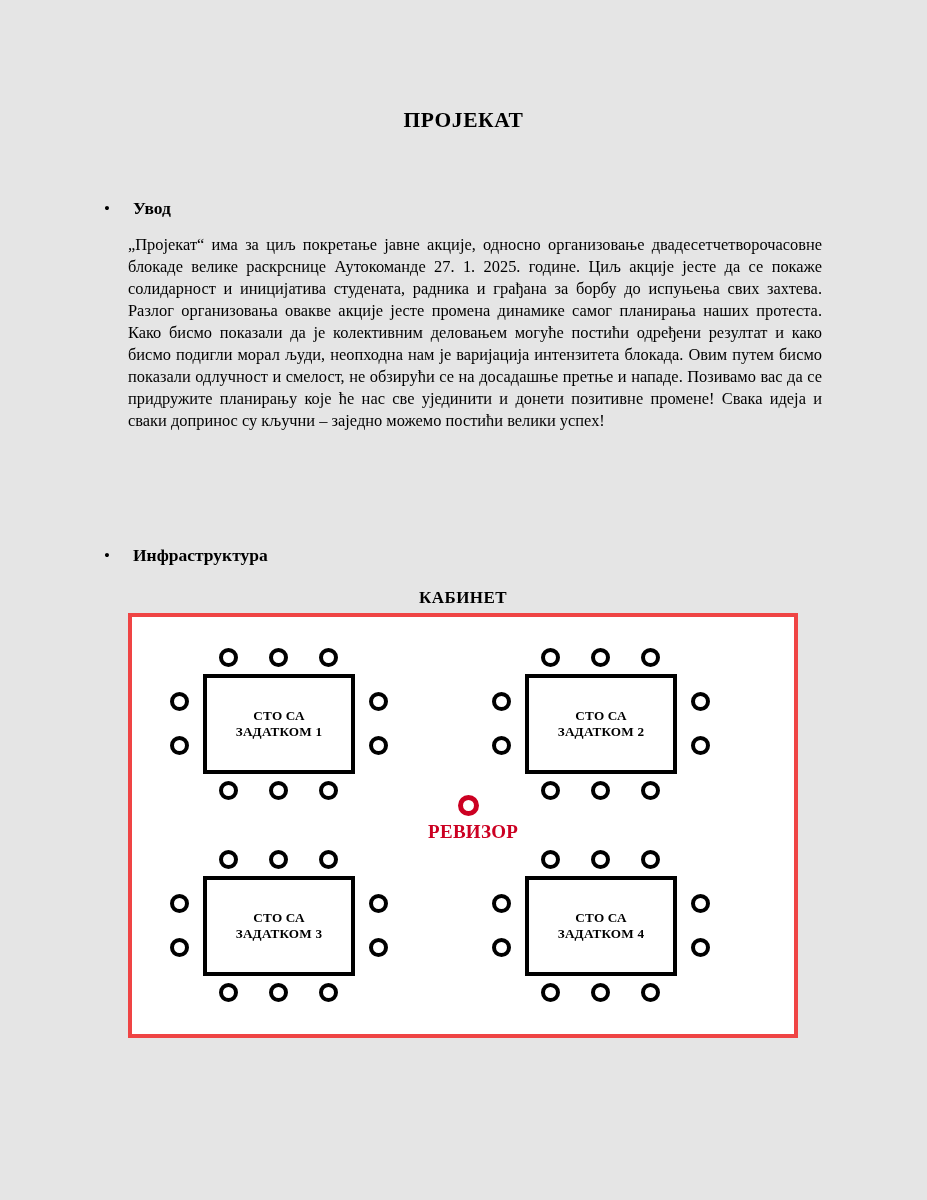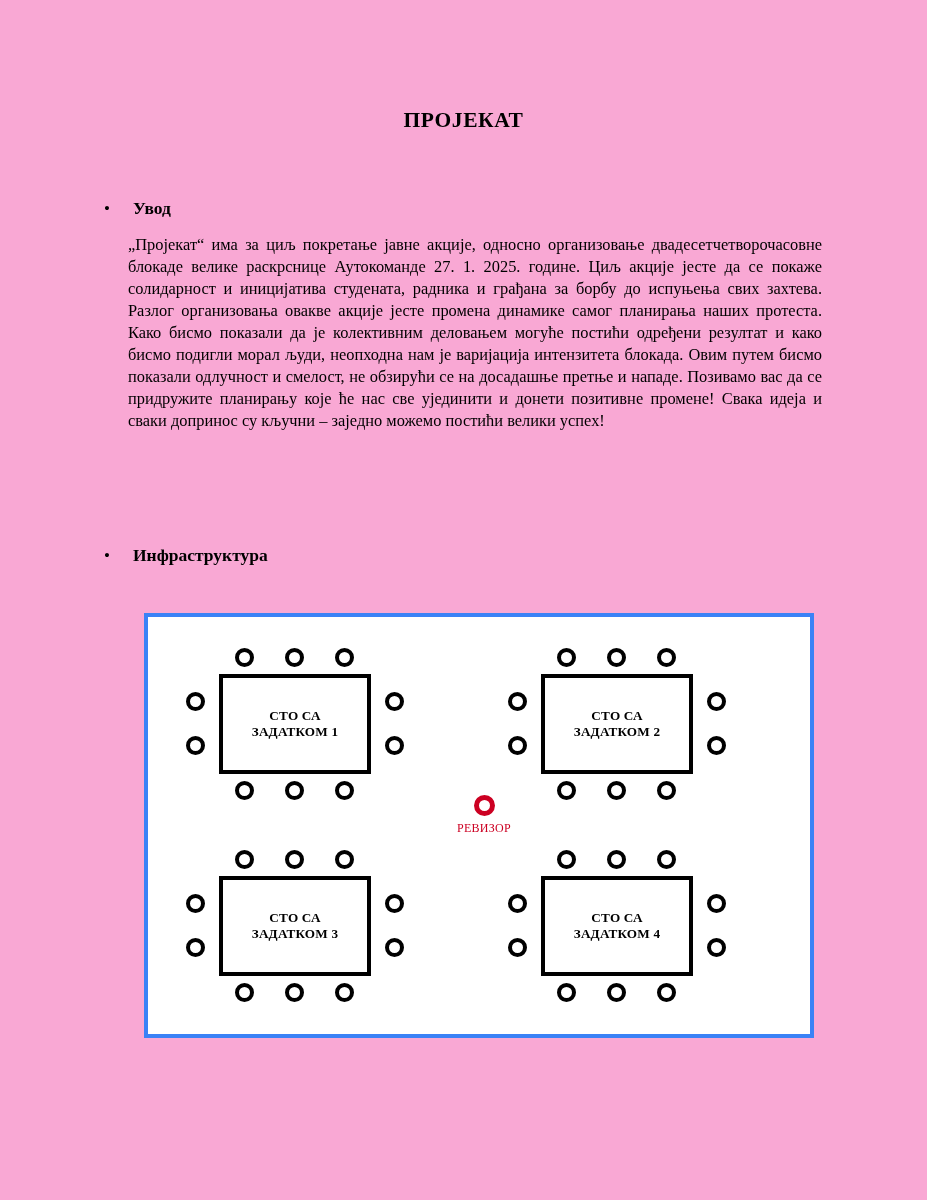--- a/index.html
+++ b/index.html
@@ -14,21 +14,21 @@
     position: relative;
     font-family: "Liberation Serif", "DejaVu Serif", serif;
     color: #000000;
     overflow: hidden;
   }
   .page {
     position: absolute;
     left: 0; top: 0;
     width: 927px;
     height: 1200px;
-    background: #f9a8d4;
+    background: #e5e5e5;
   }
 
   
   .doc-title {
     position: absolute;
     left: 0;
     top: 108px;
     width: 927px;
     text-align: center;
     font-size: 21.5px;
@@ -84,24 +84,23 @@
     font-size: 17px;
     font-weight: bold;
     letter-spacing: 0.4px;
   }
   .room-frame {
     position: absolute;
     left: 128px;
     top: 613px;
     width: 670px;
     height: 425px;
-    border: 4px solid #3b82f6;
-    box-sizing: border-box;
-    background: #ffffff;
-    margin-left: 16px;
+    border: 4px solid #ef4444;
+    box-sizing: border-box;
+    background: #ffffff;
   }
 
   .table-group {
     position: absolute;
     width: 218px;
     height: 152px;
   }
   #table-group-1 { left: 38px;  top: 31px; }
   #table-group-2 { left: 360px; top: 31px; }
   #table-group-3 { left: 38px;  top: 233px; }
@@ -164,22 +163,22 @@
   .revizor-ring {
     width: 21px;
     height: 21px;
     border: 5px solid #CC0022;
     border-radius: 50%;
     box-sizing: border-box;
     margin: 0 auto 5px auto;
     background: #ffffff;
   }
   .revizor-label {
-    font-size: 12px;
-    font-weight: normal;
+    font-size: 19px;
+    font-weight: bold;
     color: #CC0022;
     letter-spacing: 0.3px;
   }
 </style>
 </head>
 <body>
 
 <div class="page">
 
   <div class="doc-title">ПРОЈЕКАТ</div>
@@ -189,20 +188,21 @@
     <span class="bullet-label">Увод</span>
   </div>
 
   <div class="body-paragraph">„Пројекат“ има за циљ покретање јавне акције, односно организовање двадесетчетворочасовне блокаде велике раскрснице Аутокоманде 27. 1. 2025. године. Циљ акције јесте да се покаже солидарност и иницијатива студената, радника и грађана за борбу до испуњења свих захтева. Разлог организовања овакве акције јесте промена динамике самог планирања наших протеста. Како бисмо показали да је колективним деловањем могуће постићи одређени резултат и како бисмо подигли морал људи, неопходна нам је варијација интензитета блокада. Овим путем бисмо показали одлучност и смелост, не обзирући се на досадашње претње и нападе. Позивамо вас да се придружите планирању које ће нас све ујединити и донети позитивне промене! Свака идеја и сваки допринос су кључни – заједно можемо постићи велики успех!</div>
 
   <div class="bullet-heading" id="heading-infra">
     <span class="bullet-dot">•</span>
     <span class="bullet-label">Инфраструктура</span>
   </div>
 
+  <div class="diagram-caption">КАБИНЕТ</div>
 
   <div class="room-frame">
 
     <div class="table-group" id="table-group-1">
       <span class="chair t1"></span>
       <span class="chair t2"></span>
       <span class="chair t3"></span>
       <span class="chair l1"></span>
       <span class="chair l2"></span>
       <span class="chair r1"></span>

